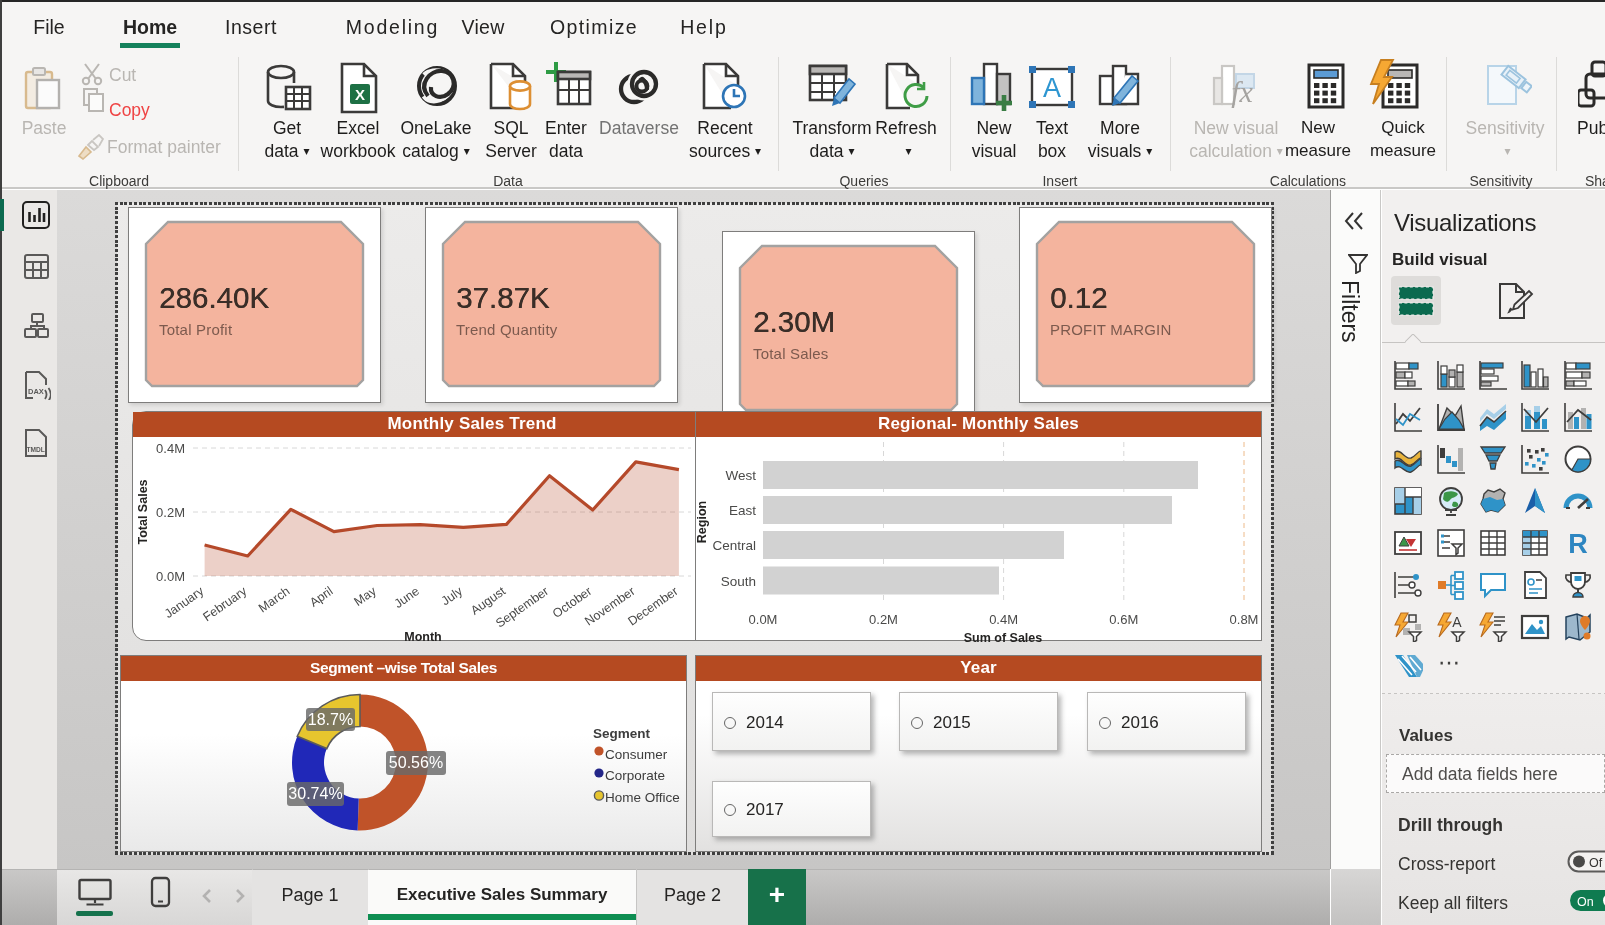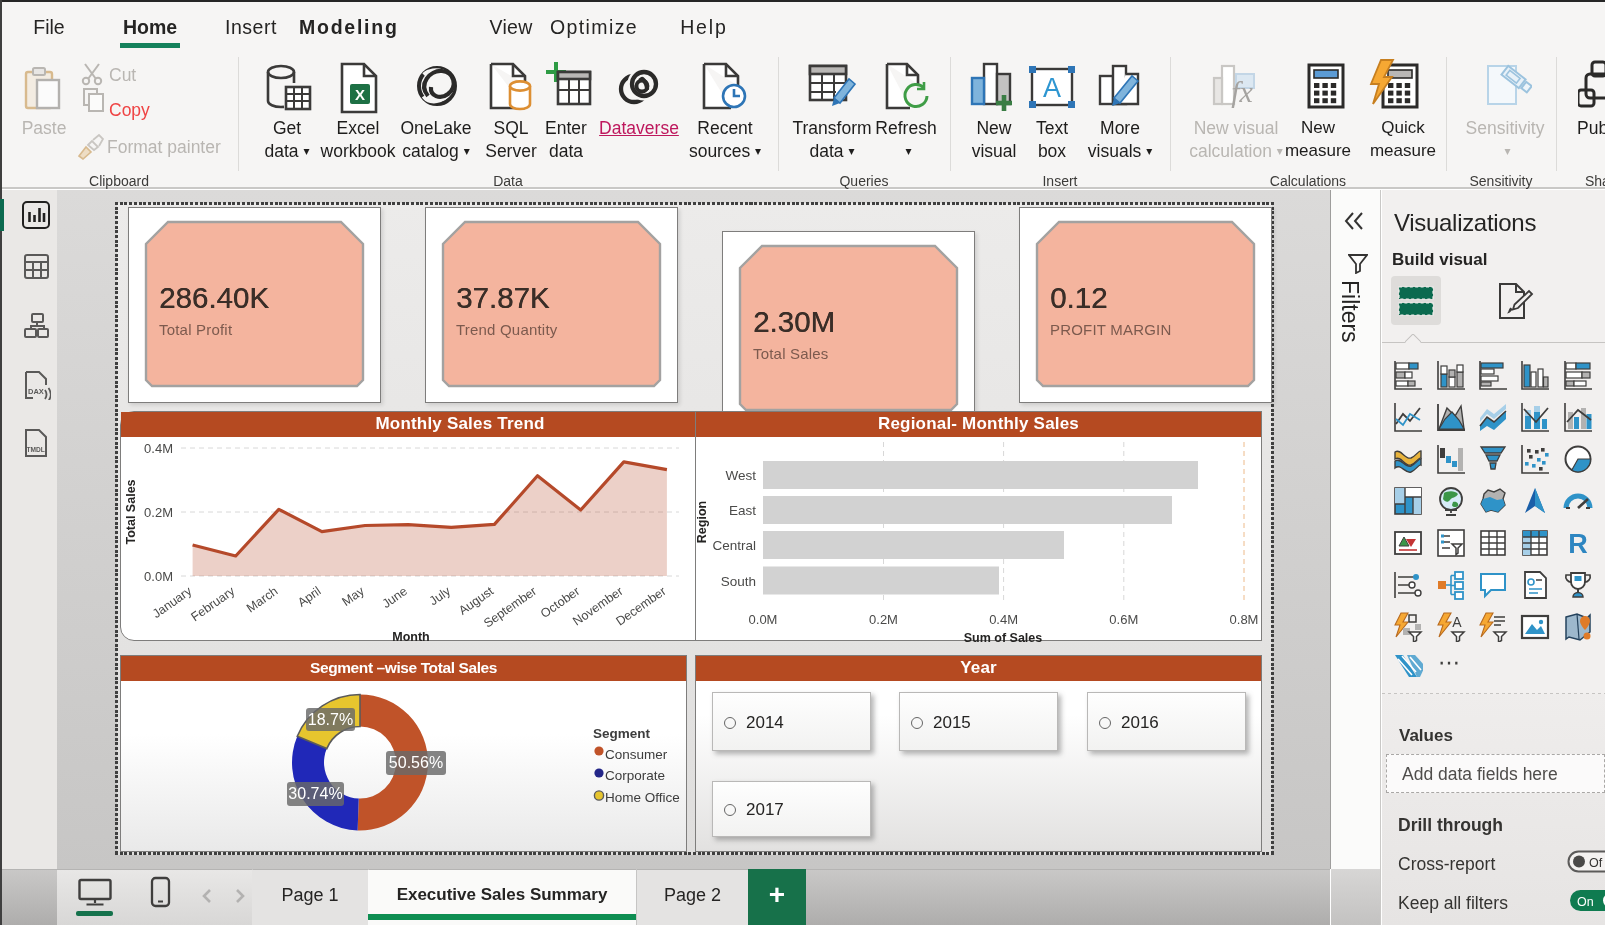--- a/index.html
+++ b/index.html
@@ -13,22 +13,22 @@
 .dash{position:absolute;background:repeating-linear-gradient(90deg,#3f3f3f 0 3px,transparent 3px 4.7px);height:3px;}
 .dashv{position:absolute;background:repeating-linear-gradient(180deg,#3f3f3f 0 3px,transparent 3px 4.7px);width:3px;}
 </style></head><body>
 
 <div class="abs" style="left:0;top:0;width:1605px;height:2px;background:#262626;"></div>
 <div class="abs" style="left:0;top:0;width:2px;height:925px;background:#3f3f3f;z-index:60;"></div>
 <div class="abs" style="left:0;top:2px;width:1605px;height:46px;background:#f6f5f4;"></div>
 <div class="abs" style="left:-21px;top:16px;width:140px;text-align:center;font-size:19.5px;font-weight:normal;letter-spacing:0px;color:#252423;">File</div>
 <div class="abs" style="left:80px;top:16px;width:140px;text-align:center;font-size:19.5px;font-weight:bold;letter-spacing:0px;color:#252423;">Home</div>
 <div class="abs" style="left:181px;top:16px;width:140px;text-align:center;font-size:19.5px;font-weight:normal;letter-spacing:0.5px;color:#252423;">Insert</div>
-<div class="abs" style="left:299px;top:16px;width:140px;text-align:left;font-size:19.5px;font-weight:bold;letter-spacing:1.75px;color:#252423;">Modeling</div>
-<div class="abs" style="left:413px;top:16px;width:140px;text-align:center;font-size:19.5px;font-weight:normal;letter-spacing:0.3px;color:#252423;margin-left:28px;">View</div>
+<div class="abs" style="left:299px;top:16px;width:140px;text-align:right;font-size:19.5px;font-weight:normal;letter-spacing:1.75px;color:#252423;">Modeling</div>
+<div class="abs" style="left:413px;top:16px;width:140px;text-align:center;font-size:19.5px;font-weight:normal;letter-spacing:0.3px;color:#252423;">View</div>
 <div class="abs" style="left:524px;top:16px;width:140px;text-align:center;font-size:19.5px;font-weight:normal;letter-spacing:1.4px;color:#252423;">Optimize</div>
 <div class="abs" style="left:634px;top:16px;width:140px;text-align:center;font-size:19.5px;font-weight:normal;letter-spacing:1.9px;color:#252423;">Help</div>
 <div class="abs" style="left:120px;top:43px;width:60px;height:5px;background:#15825c;"></div>
 <div class="abs" style="left:0;top:48px;width:1605px;height:141px;background:#f6f5f4;border-bottom:2px solid #c9c8c6;"></div>
 <div class="sep" style="left:238px;"></div>
 <div class="sep" style="left:778px;"></div>
 <div class="sep" style="left:950px;"></div>
 <div class="sep" style="left:1170px;"></div>
 <div class="sep" style="left:1446px;"></div>
 <div class="sep" style="left:1556px;"></div>
@@ -115,21 +115,21 @@
 <div class="abs" style="left:481px;top:118px;width:170px;text-align:center;font-size:17.5px;color:#1e1d1c;white-space:nowrap;">Enter</div>
 <div class="abs" style="left:481px;top:141px;width:170px;text-align:center;font-size:17.5px;color:#1e1d1c;white-space:nowrap;">data</div>
 <svg class="abs" style="left:615px;top:66px;" width="50" height="42" viewBox="0 0 50 42">
 <g fill="none" stroke="#2b2a29" stroke-width="4.3">
 <circle cx="19" cy="23" r="13"></circle>
 <circle cx="29" cy="18" r="12" stroke="#f6f5f4" stroke-width="9"></circle>
 <circle cx="29" cy="18" r="12"></circle>
 <circle cx="27" cy="20" r="5.5" stroke-width="3.8"></circle>
 </g>
   </svg>
-<div class="abs" style="left:554px;top:118px;width:170px;text-align:center;font-size:17.5px;color:#be185d;white-space:nowrap;text-decoration:underline;">Dataverse</div>
+<div class="abs" style="left:554px;top:118px;width:170px;text-align:center;font-size:17.5px;color:#737373;white-space:nowrap;">Dataverse</div>
 <svg class="abs" style="left:701px;top:62px;" width="48" height="50" viewBox="0 0 48 50">
 <path d="M3 2 h22 l12 12 v10 M30 46 h-27 v-44" fill="#fff" stroke="#3b3a39" stroke-width="2.6"></path>
 <path d="M25 2 v12 h12" fill="none" stroke="#3b3a39" stroke-width="2.6"></path>
 <circle cx="33" cy="34" r="11" fill="#fff" stroke="#2e75b6" stroke-width="2.6"></circle>
 <path d="M33 27 v7 h6" fill="none" stroke="#2e75b6" stroke-width="2.6"></path>
 </svg>
 <div class="abs" style="left:640px;top:118px;width:170px;text-align:center;font-size:17.5px;color:#1e1d1c;white-space:nowrap;">Recent</div>
 <div class="abs" style="left:640px;top:141px;width:170px;text-align:center;font-size:17.5px;color:#1e1d1c;white-space:nowrap;">sources <span style="font-size:12px;position:relative;top:-2px;">▾</span></div>
 <svg class="abs" style="left:808px;top:62px;" width="50" height="50" viewBox="0 0 50 50">
 <rect x="2" y="4" width="36" height="34" fill="#fff" stroke="#3b3a39" stroke-width="2.6"></rect>
@@ -307,21 +307,21 @@
 <div class="abs" style="left:30px;top:73px;font-size:29.5px;color:#3a2e28;text-shadow:0.45px 0 0 #3a2e28;">2.30M</div>
 <div class="abs" style="left:30px;top:113px;font-size:15px;color:#7c5a4e;letter-spacing:0.2px;">Total Sales</div>
 </div>
 <div class="vis" style="left:1019px;top:207px;width:253px;height:196px;box-shadow:2px 2px 4px rgba(0,0,0,0.12);">
 <svg class="abs" style="left:0;top:0;" width="251" height="194" viewBox="0 0 251 194">
 <path d="M39 14 L 212 14 L 234 36 L 234 172 L 228 178 L 23 178 L 17 172 L 17 36 Z" fill="#f4b49e" stroke="#a3a2a1" stroke-width="2.4"></path>
 </svg>
 <div class="abs" style="left:30px;top:73px;font-size:29.5px;color:#3a2e28;text-shadow:0.45px 0 0 #3a2e28;">0.12</div>
 <div class="abs" style="left:30px;top:113px;font-size:15px;color:#7c5a4e;letter-spacing:0.2px;">PROFIT MARGIN</div>
 </div>
-<div class="vis" style="left:120px;top:411px;width:680px;height:230px;border-radius:14px;">
+<div class="vis" style="left:132px;top:411px;width:680px;height:230px;border-radius:14px;">
 <div class="ttl">Monthly Sales Trend</div>
 <svg class="abs" style="left:0;top:0;" width="565" height="230" viewBox="0 0 565 230">
 <g stroke="#d8d8d8" stroke-width="1" stroke-dasharray="5 4">
 <line x1="60" y1="36" x2="558" y2="36"></line>
         <line x1="60" y1="100" x2="558" y2="100"></line>
         <line x1="60" y1="164" x2="558" y2="164"></line>
       </g>
 <polygon points="71.6,164 71.6,133.0 114.7,144.0 157.8,97.3 200.9,119.7 244.1,113.5 287.2,112.7 330.3,115.3 373.4,112.4 416.5,63.8 459.7,98.0 502.8,49.9 545.9,57.6 545.9,164" fill="rgba(181,73,42,0.26)"></polygon>
 <polyline points="71.6,133.0 114.7,144.0 157.8,97.3 200.9,119.7 244.1,113.5 287.2,112.7 330.3,115.3 373.4,112.4 416.5,63.8 459.7,98.0 502.8,49.9 545.9,57.6" fill="none" stroke="#b5492a" stroke-width="3.2" stroke-linejoin="round"></polyline>
 <text x="52" y="41" font-size="13" fill="#4a4a49" text-anchor="end">0.4M</text>

